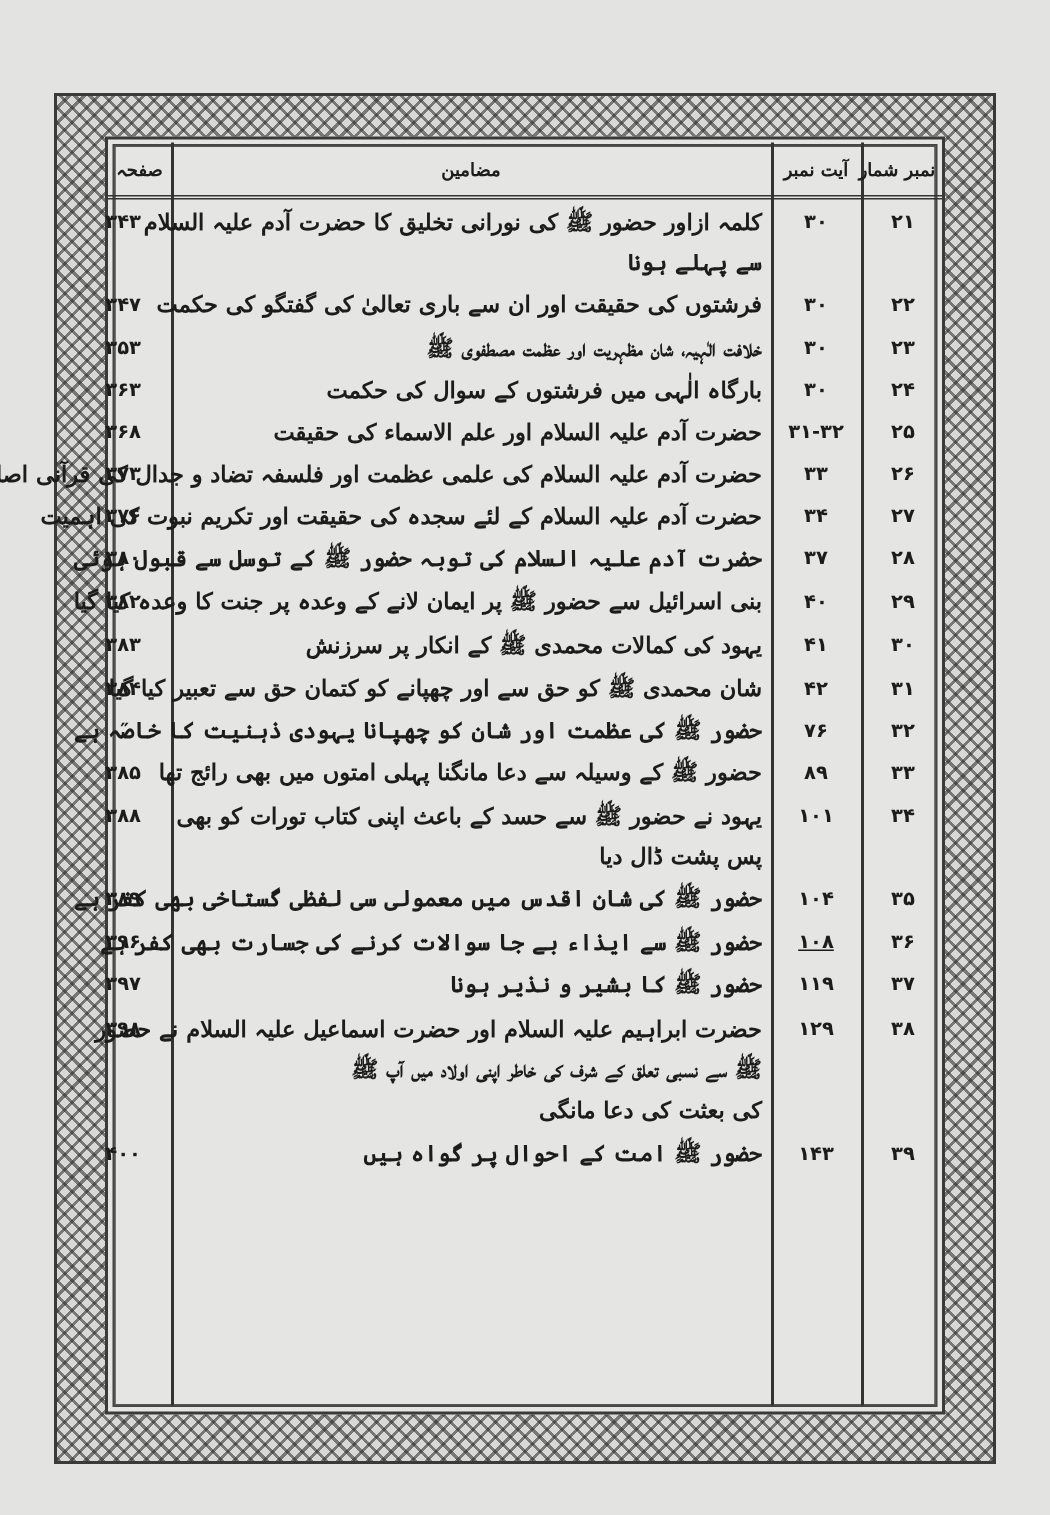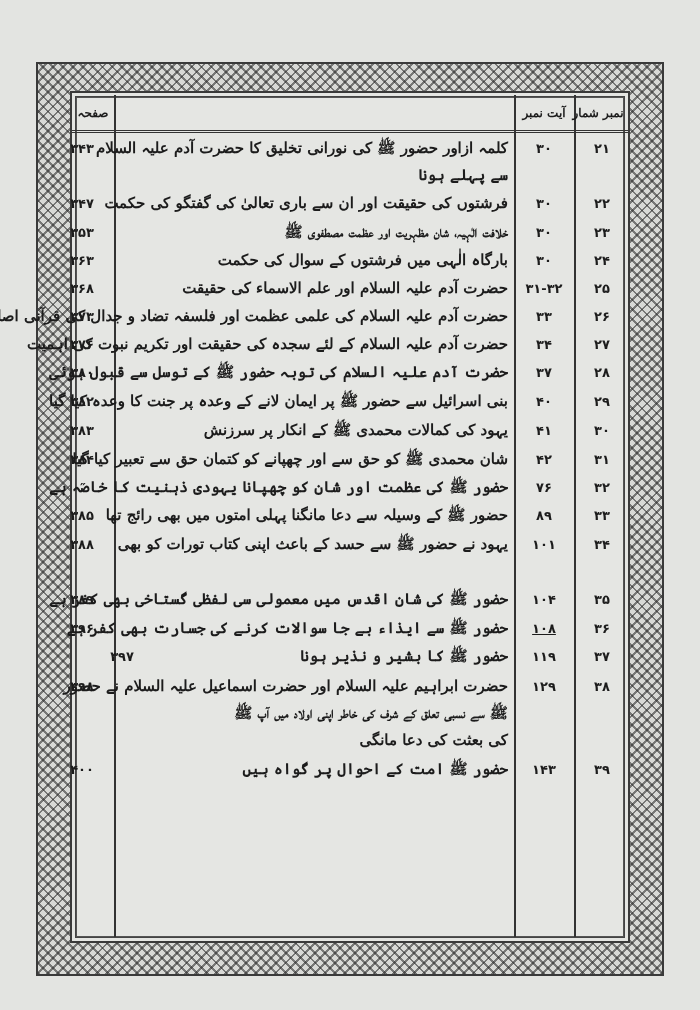--- a/index.html
+++ b/index.html
@@ -84,20 +84,21 @@
 
 <div class="table-area">
 
   <div class="col-line" style="left:42px"></div>
   <div class="col-line" style="left:442px"></div>
   <div class="col-line" style="left:502px"></div>
 
   <div class="header-row">
     <div class="hcell" style="right:0;width:60px">نمبر شمار</div>
     <div class="hcell" style="right:54px;width:60px">آیت نمبر</div>
+    <div class="hcell" style="right:114px;width:400px">مضامین</div>
     <div class="hcell" style="left:0;width:42px">صفحہ</div>
   </div>
 
   <div class="rows" id="rows">
       <div class="row" style="top: 0px;">
         <div class="c-num line-h" style="line-height: 27px;">۲۱</div>
         <div class="c-ayat line-h" style="line-height: 27px;">۳۰</div>
         <div class="c-text">
           <span class="line">کلمہ ازاور حضور ﷺ کی نورانی تخلیق کا حضرت آدم علیہ السلام</span>
           <span class="line">سے پہلے ہونا</span>
@@ -198,20 +199,21 @@
         <div class="c-text">
           <span class="line">حضور ﷺ کے وسیلہ سے دعا مانگنا پہلی امتوں میں بھی رائج تھا</span>
         </div>
         <div class="c-page line-h" style="line-height: 27px;">۳۸۵</div>
       </div>
       <div class="row" style="top: 396px;">
         <div class="c-num line-h" style="line-height: 27px;">۳۴</div>
         <div class="c-ayat line-h" style="line-height: 27px;">۱۰۱</div>
         <div class="c-text">
           <span class="line">یہود نے حضور ﷺ سے حسد کے باعث اپنی کتاب تورات کو بھی</span>
+          <span class="line">پس پشت ڈال دیا</span>
         </div>
         <div class="c-page line-h" style="line-height: 27px;">۳۸۸</div>
       </div>
       <div class="row" style="top: 451px;">
         <div class="c-num line-h" style="line-height: 27px;">۳۵</div>
         <div class="c-ayat line-h" style="line-height: 27px; margin-left: 26px;">۱۰۴</div>
         <div class="c-text">
           <span class="line">حضور ﷺ کی شان اقدس میں معمولی سی لفظی گستاخی بھی کفر ہے</span>
         </div>
         <div class="c-page line-h" style="line-height: 27px;">۳۸۹</div>
@@ -223,21 +225,21 @@
           <span class="line">حضور ﷺ سے ایذاء بے جا سوالات کرنے کی جسارت بھی کفر ہے</span>
         </div>
         <div class="c-page line-h" style="line-height: 27px;">۳۹۶</div>
       </div>
       <div class="row" style="top: 508px;">
         <div class="c-num line-h" style="line-height: 27px;">۳۷</div>
         <div class="c-ayat line-h" style="line-height: 27px;">۱۱۹</div>
         <div class="c-text">
           <span class="line">حضور ﷺ کا بشیر و نذیر ہونا</span>
         </div>
-        <div class="c-page line-h" style="line-height: 27px; margin-left: 40px;">۳۹۷</div>
+        <div class="c-page line-h" style="line-height: 27px;">۳۹۷</div>
       </div>
       <div class="row" style="top: 538px;">
         <div class="c-num line-h" style="line-height: 27px;">۳۸</div>
         <div class="c-ayat line-h" style="line-height: 27px;">۱۲۹</div>
         <div class="c-text">
           <span class="line">حضرت ابراہیم علیہ السلام اور حضرت اسماعیل علیہ السلام نے حضور</span>
           <span class="line">ﷺ سے نسبی تعلق کے شرف کی خاطر اپنی اولاد میں آپ ﷺ</span>
           <span class="line">کی بعثت کی دعا مانگی</span>
         </div>
         <div class="c-page line-h" style="line-height: 27px;">۳۹۸</div>

